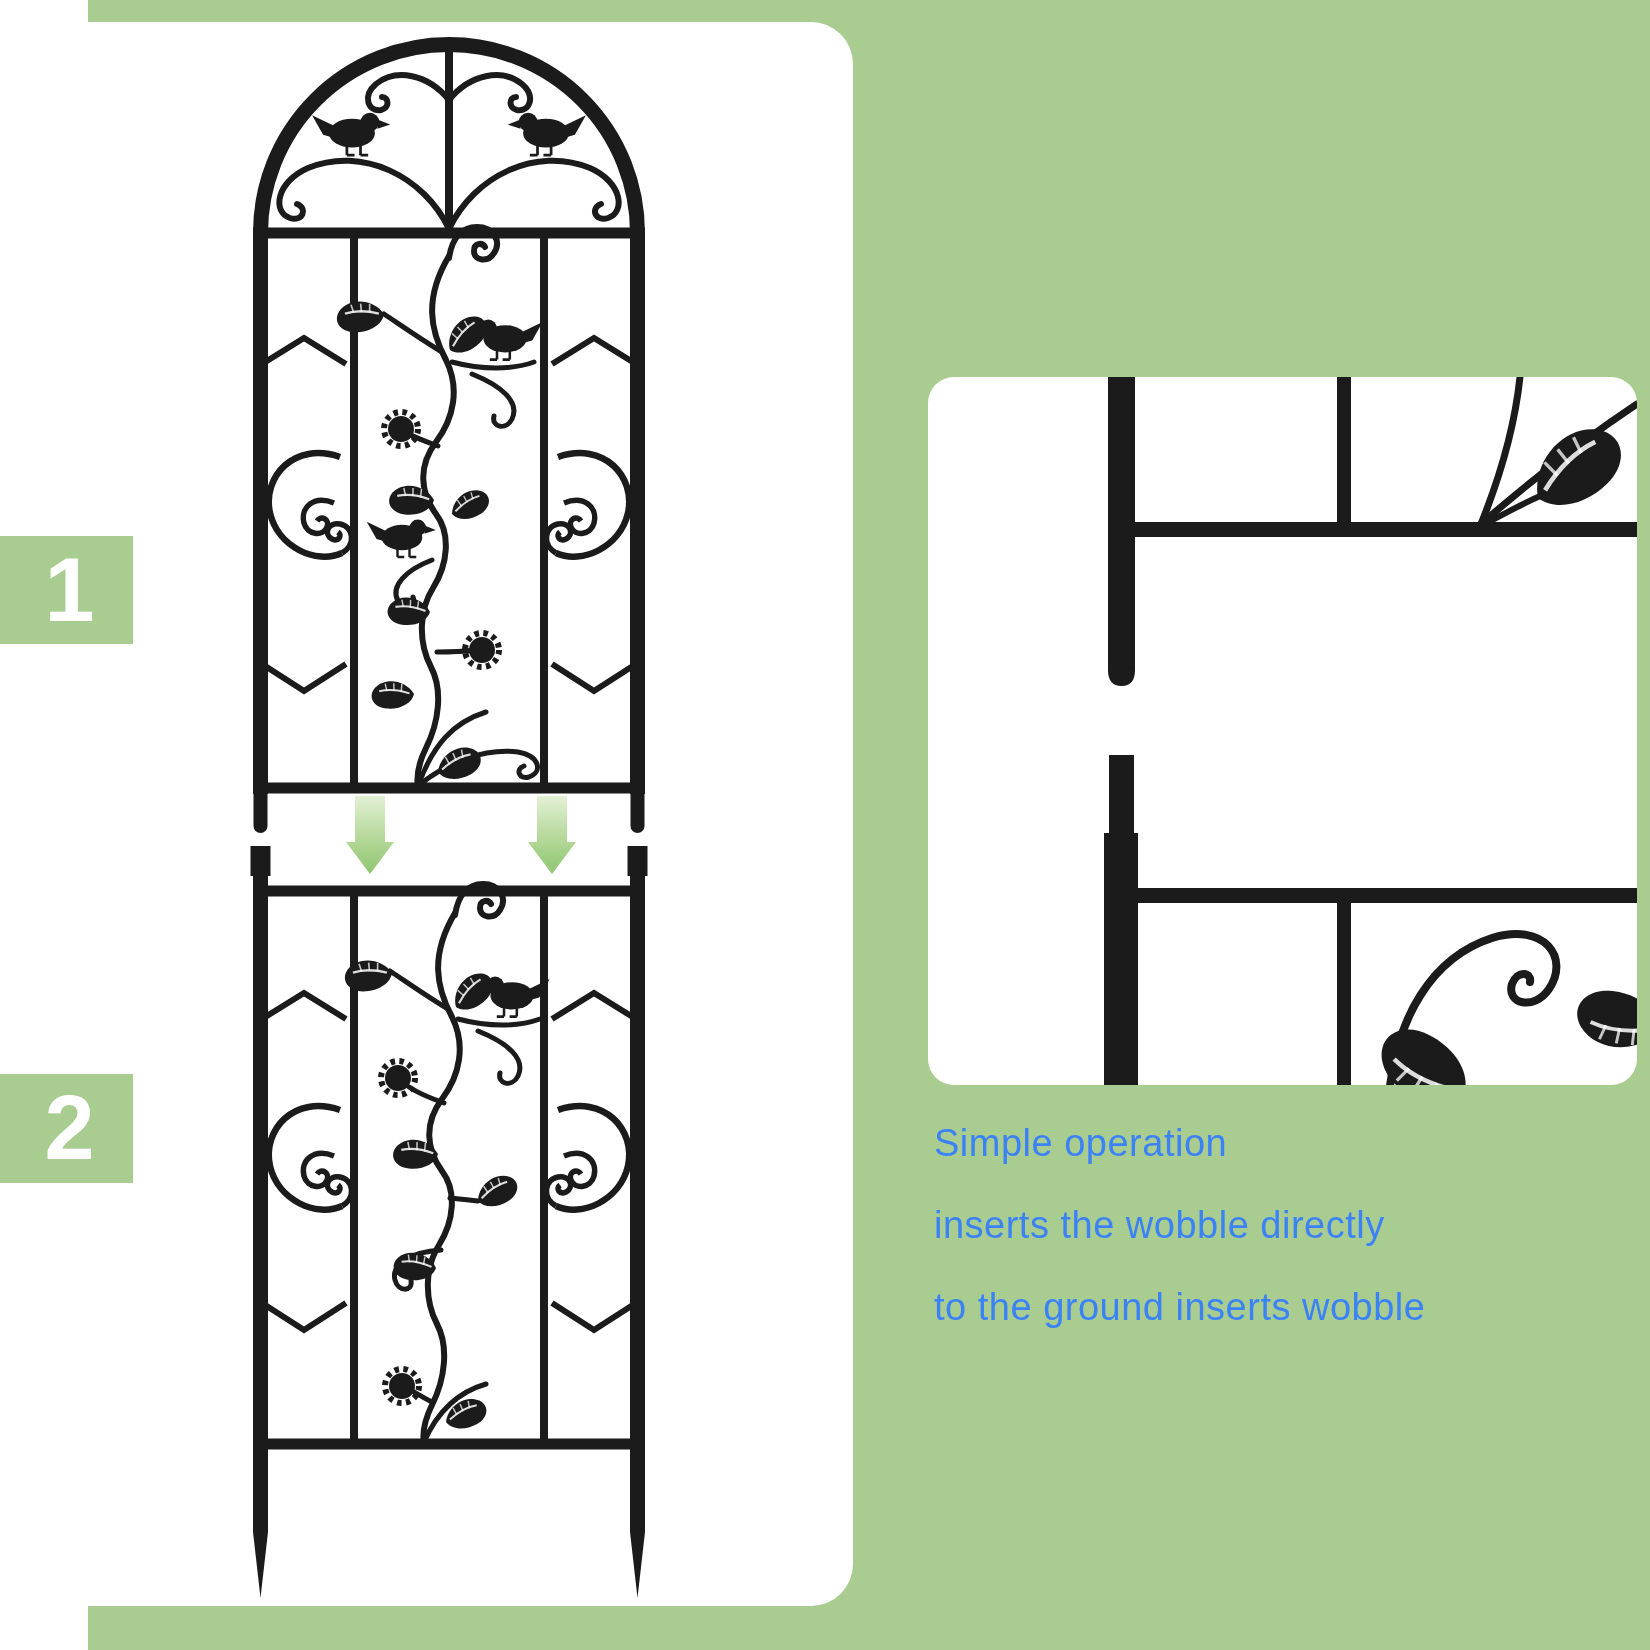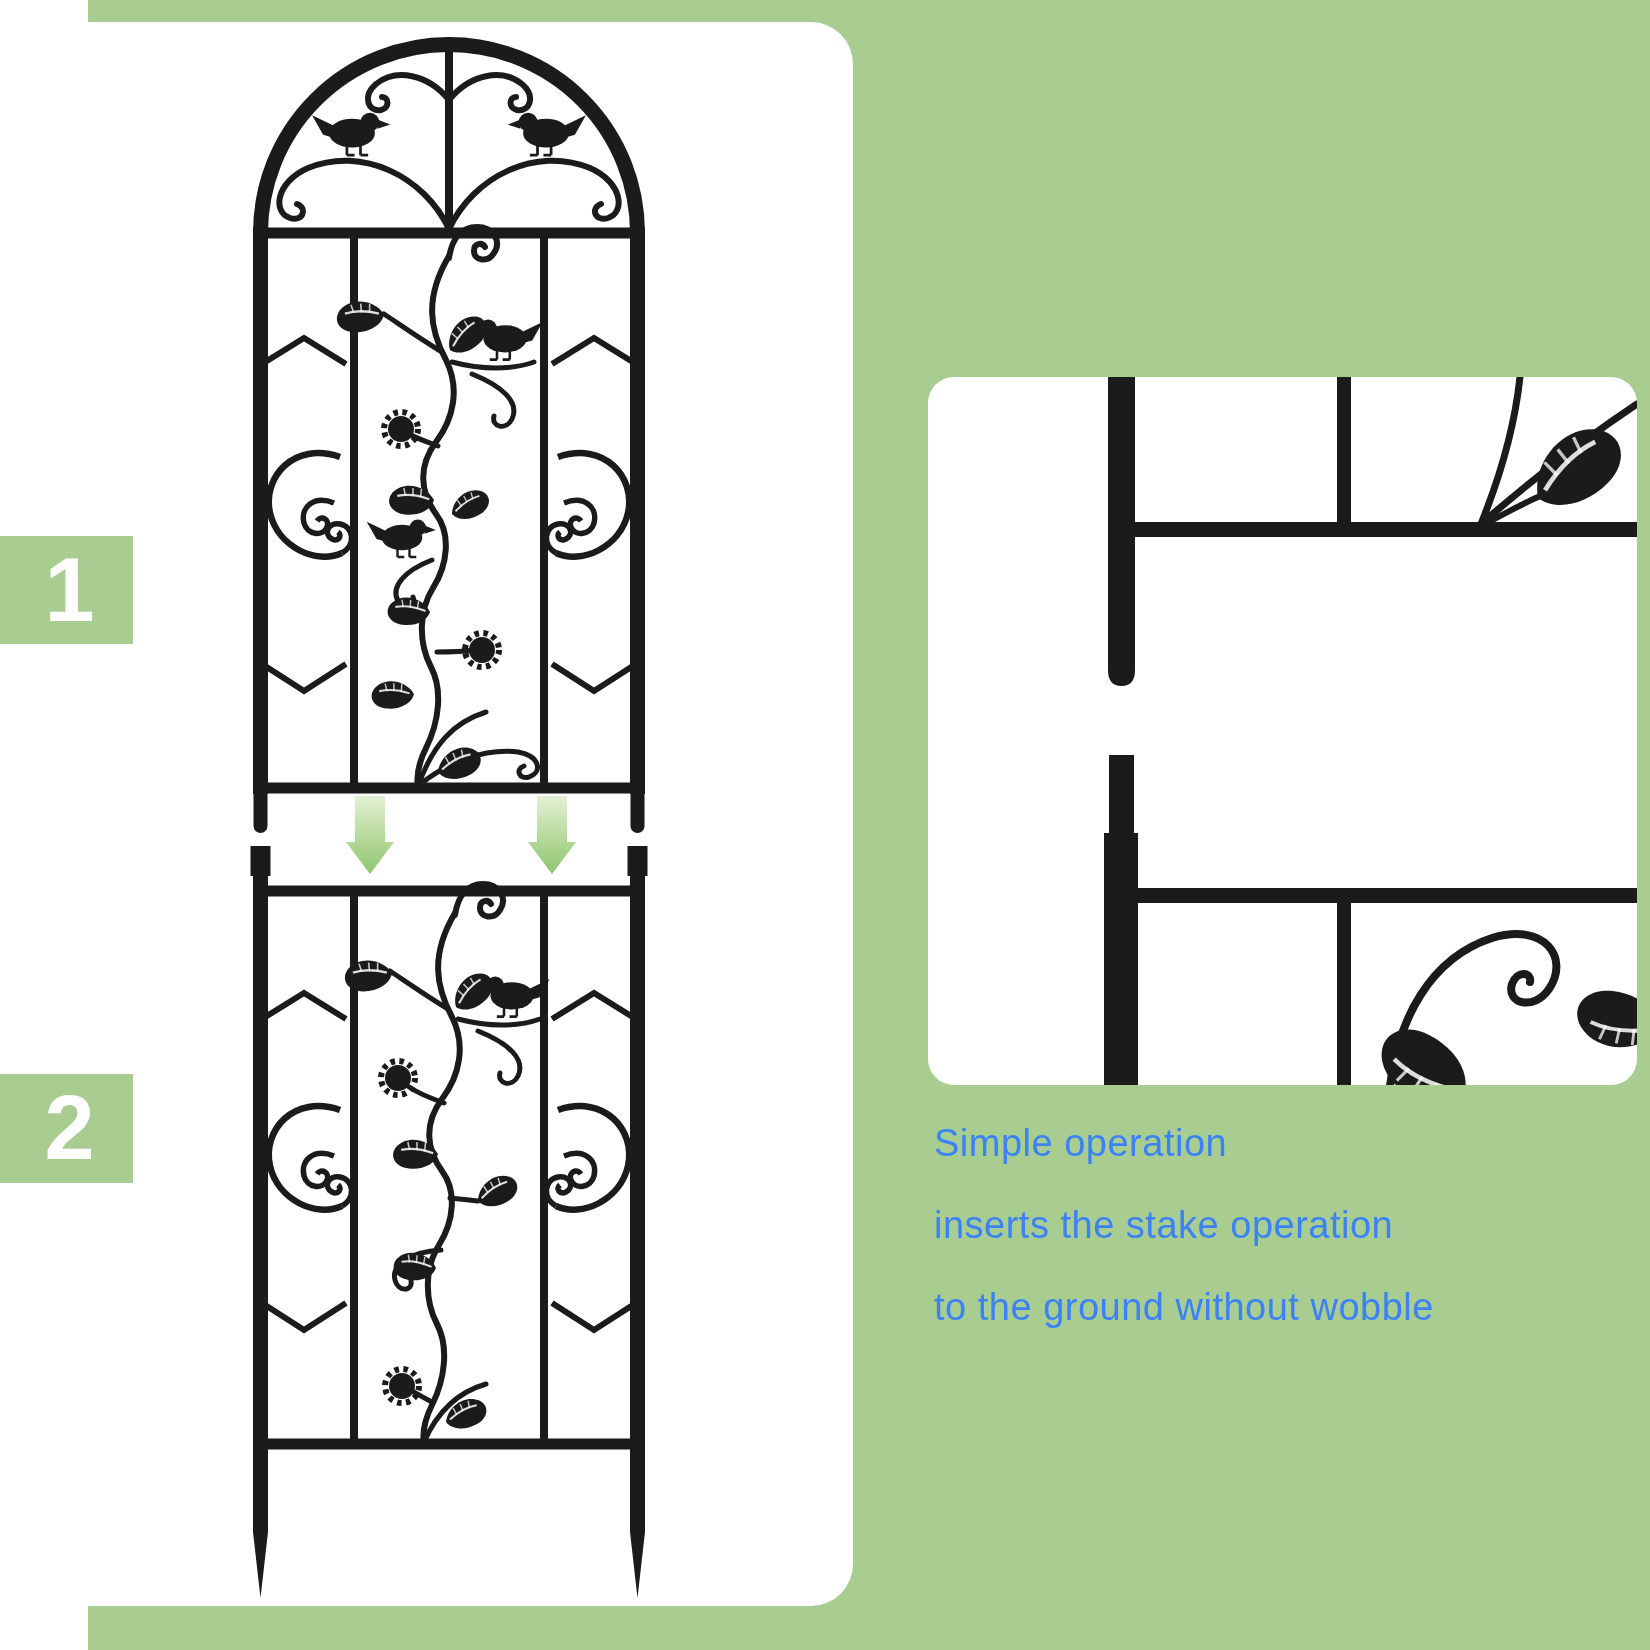--- a/index.html
+++ b/index.html
@@ -217,17 +217,17 @@
 
   <div class="badge badge-1">
     <span>1</span>
   </div>
   <div class="badge badge-2">
     <span>2</span>
   </div>
 
   <div class="instructions">
     <div>Simple operation</div>
-    <div>inserts the stake operation</div>
-    <div>to the ground without wobble</div>
+    <div>inserts the wobble directly</div>
+    <div>to the ground inserts wobble</div>
   </div>
 
 </div>
 
 </body></html>

